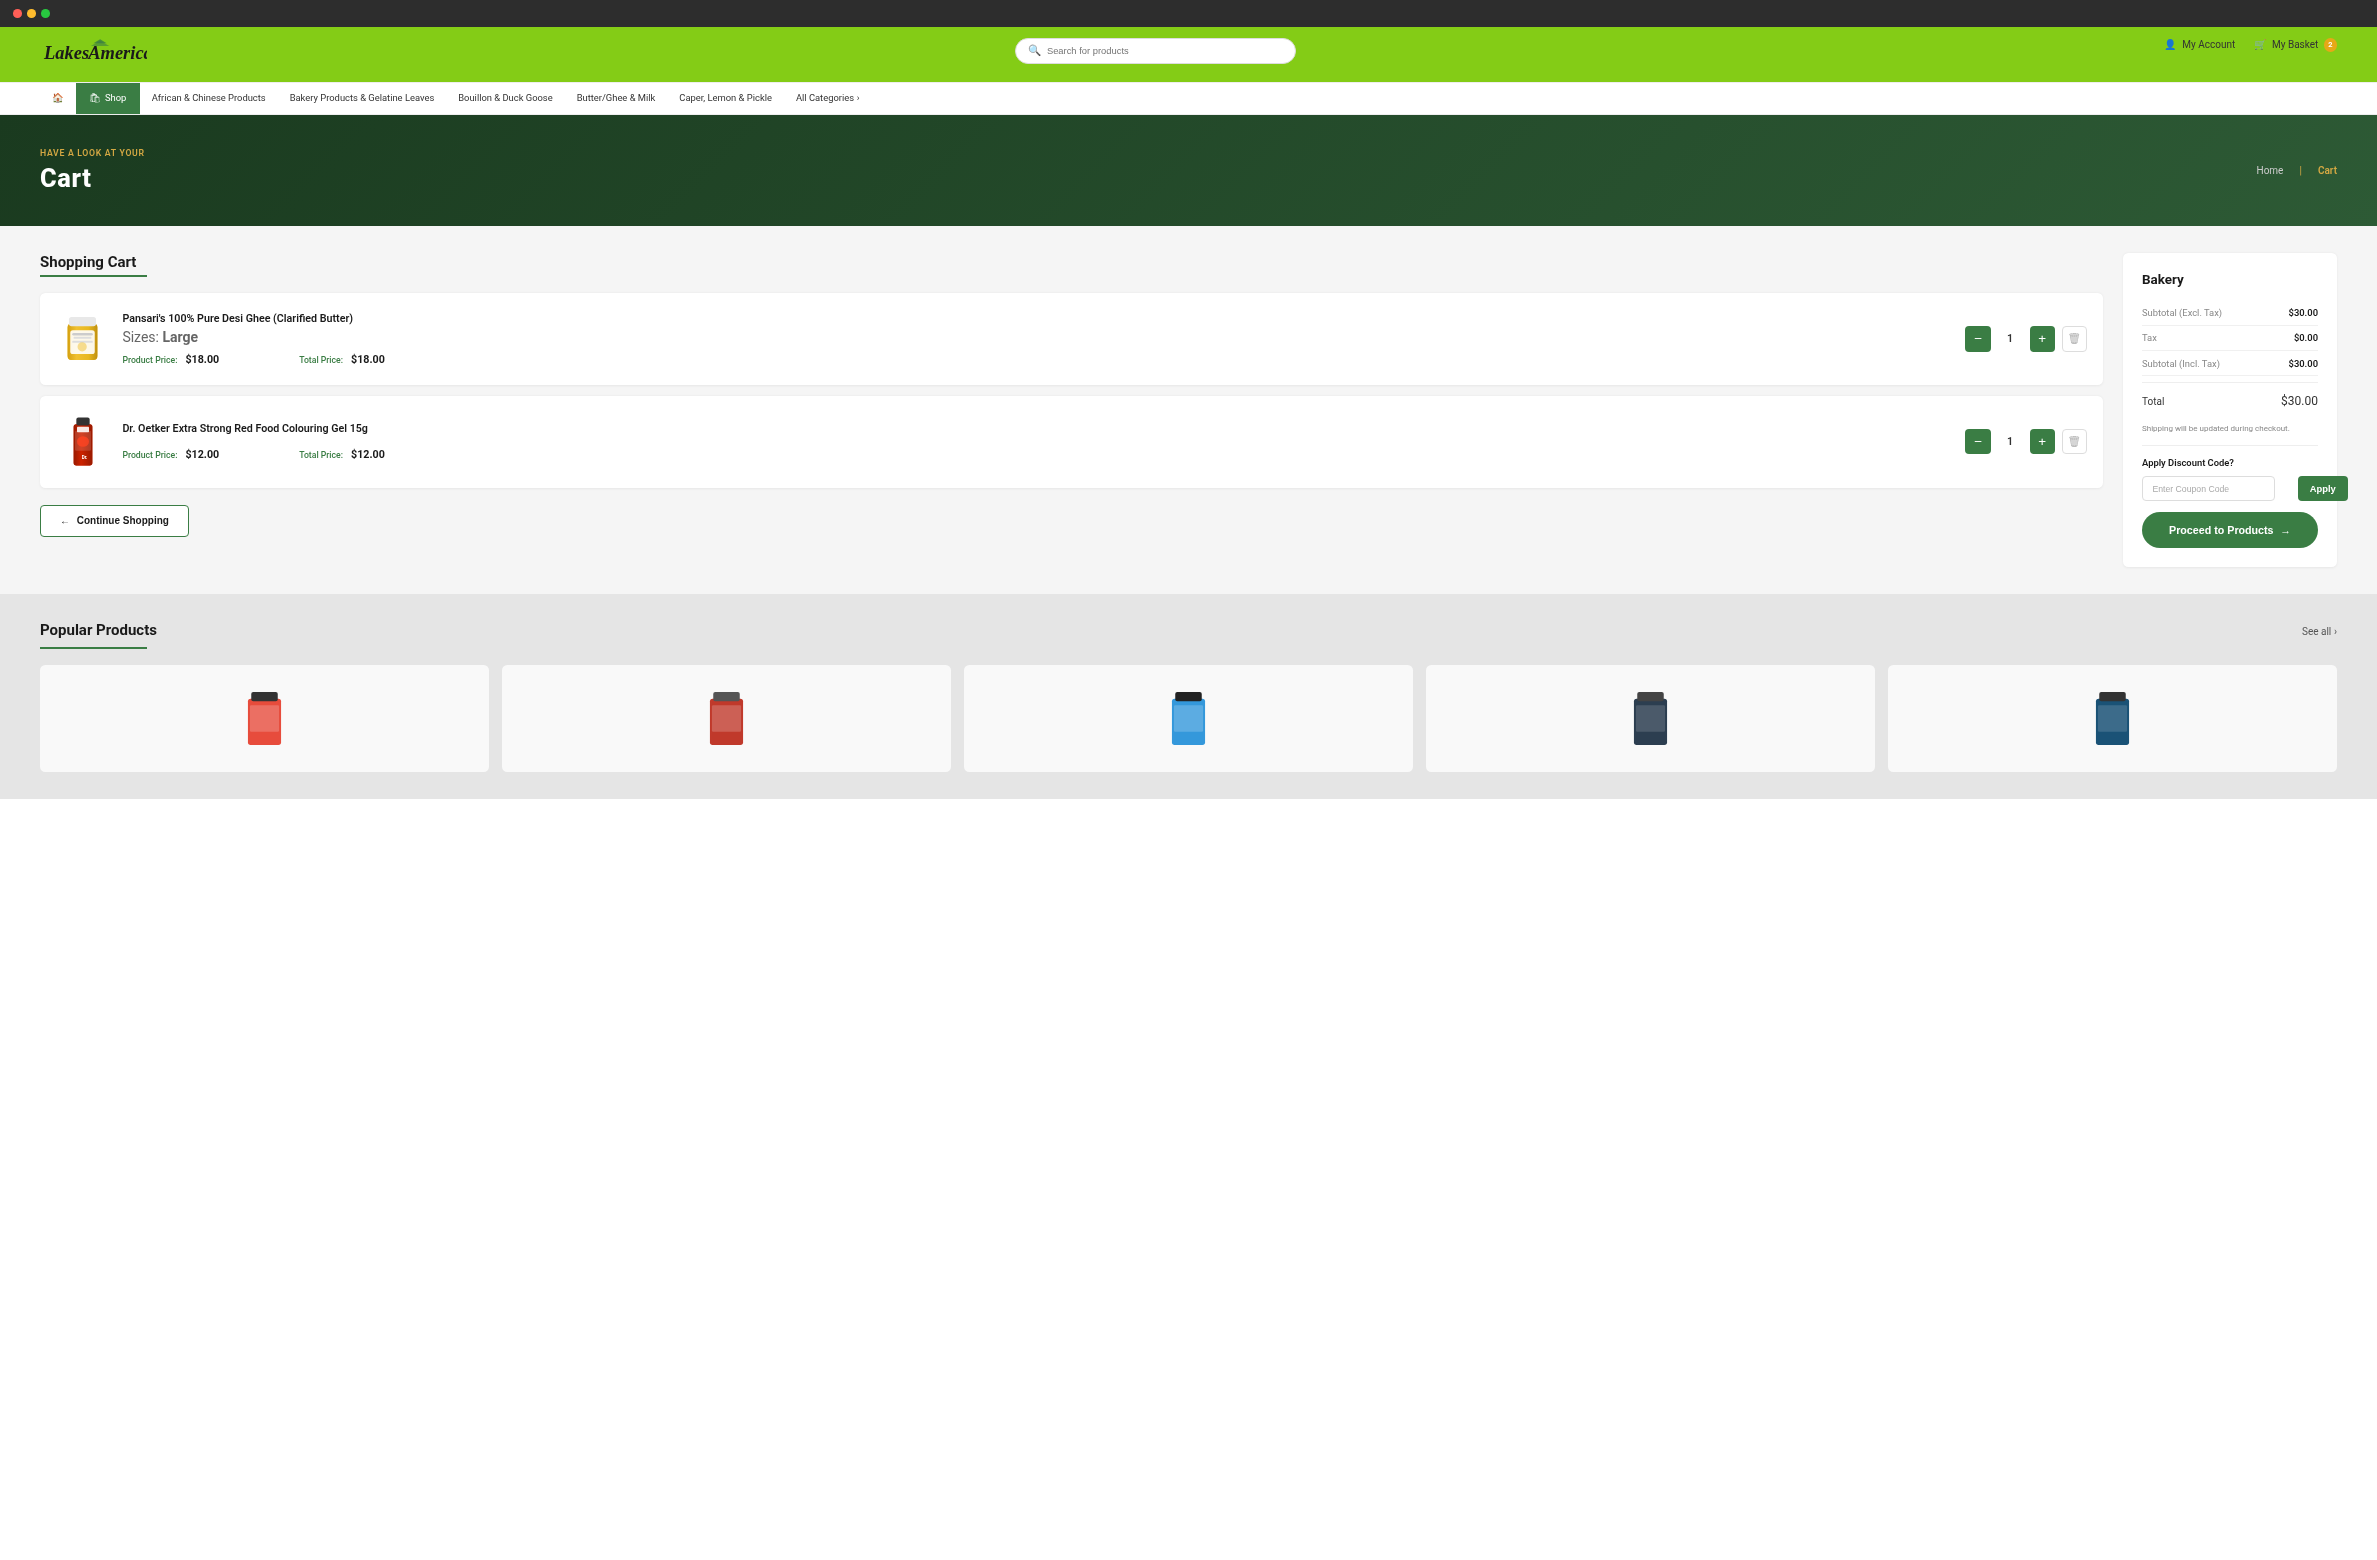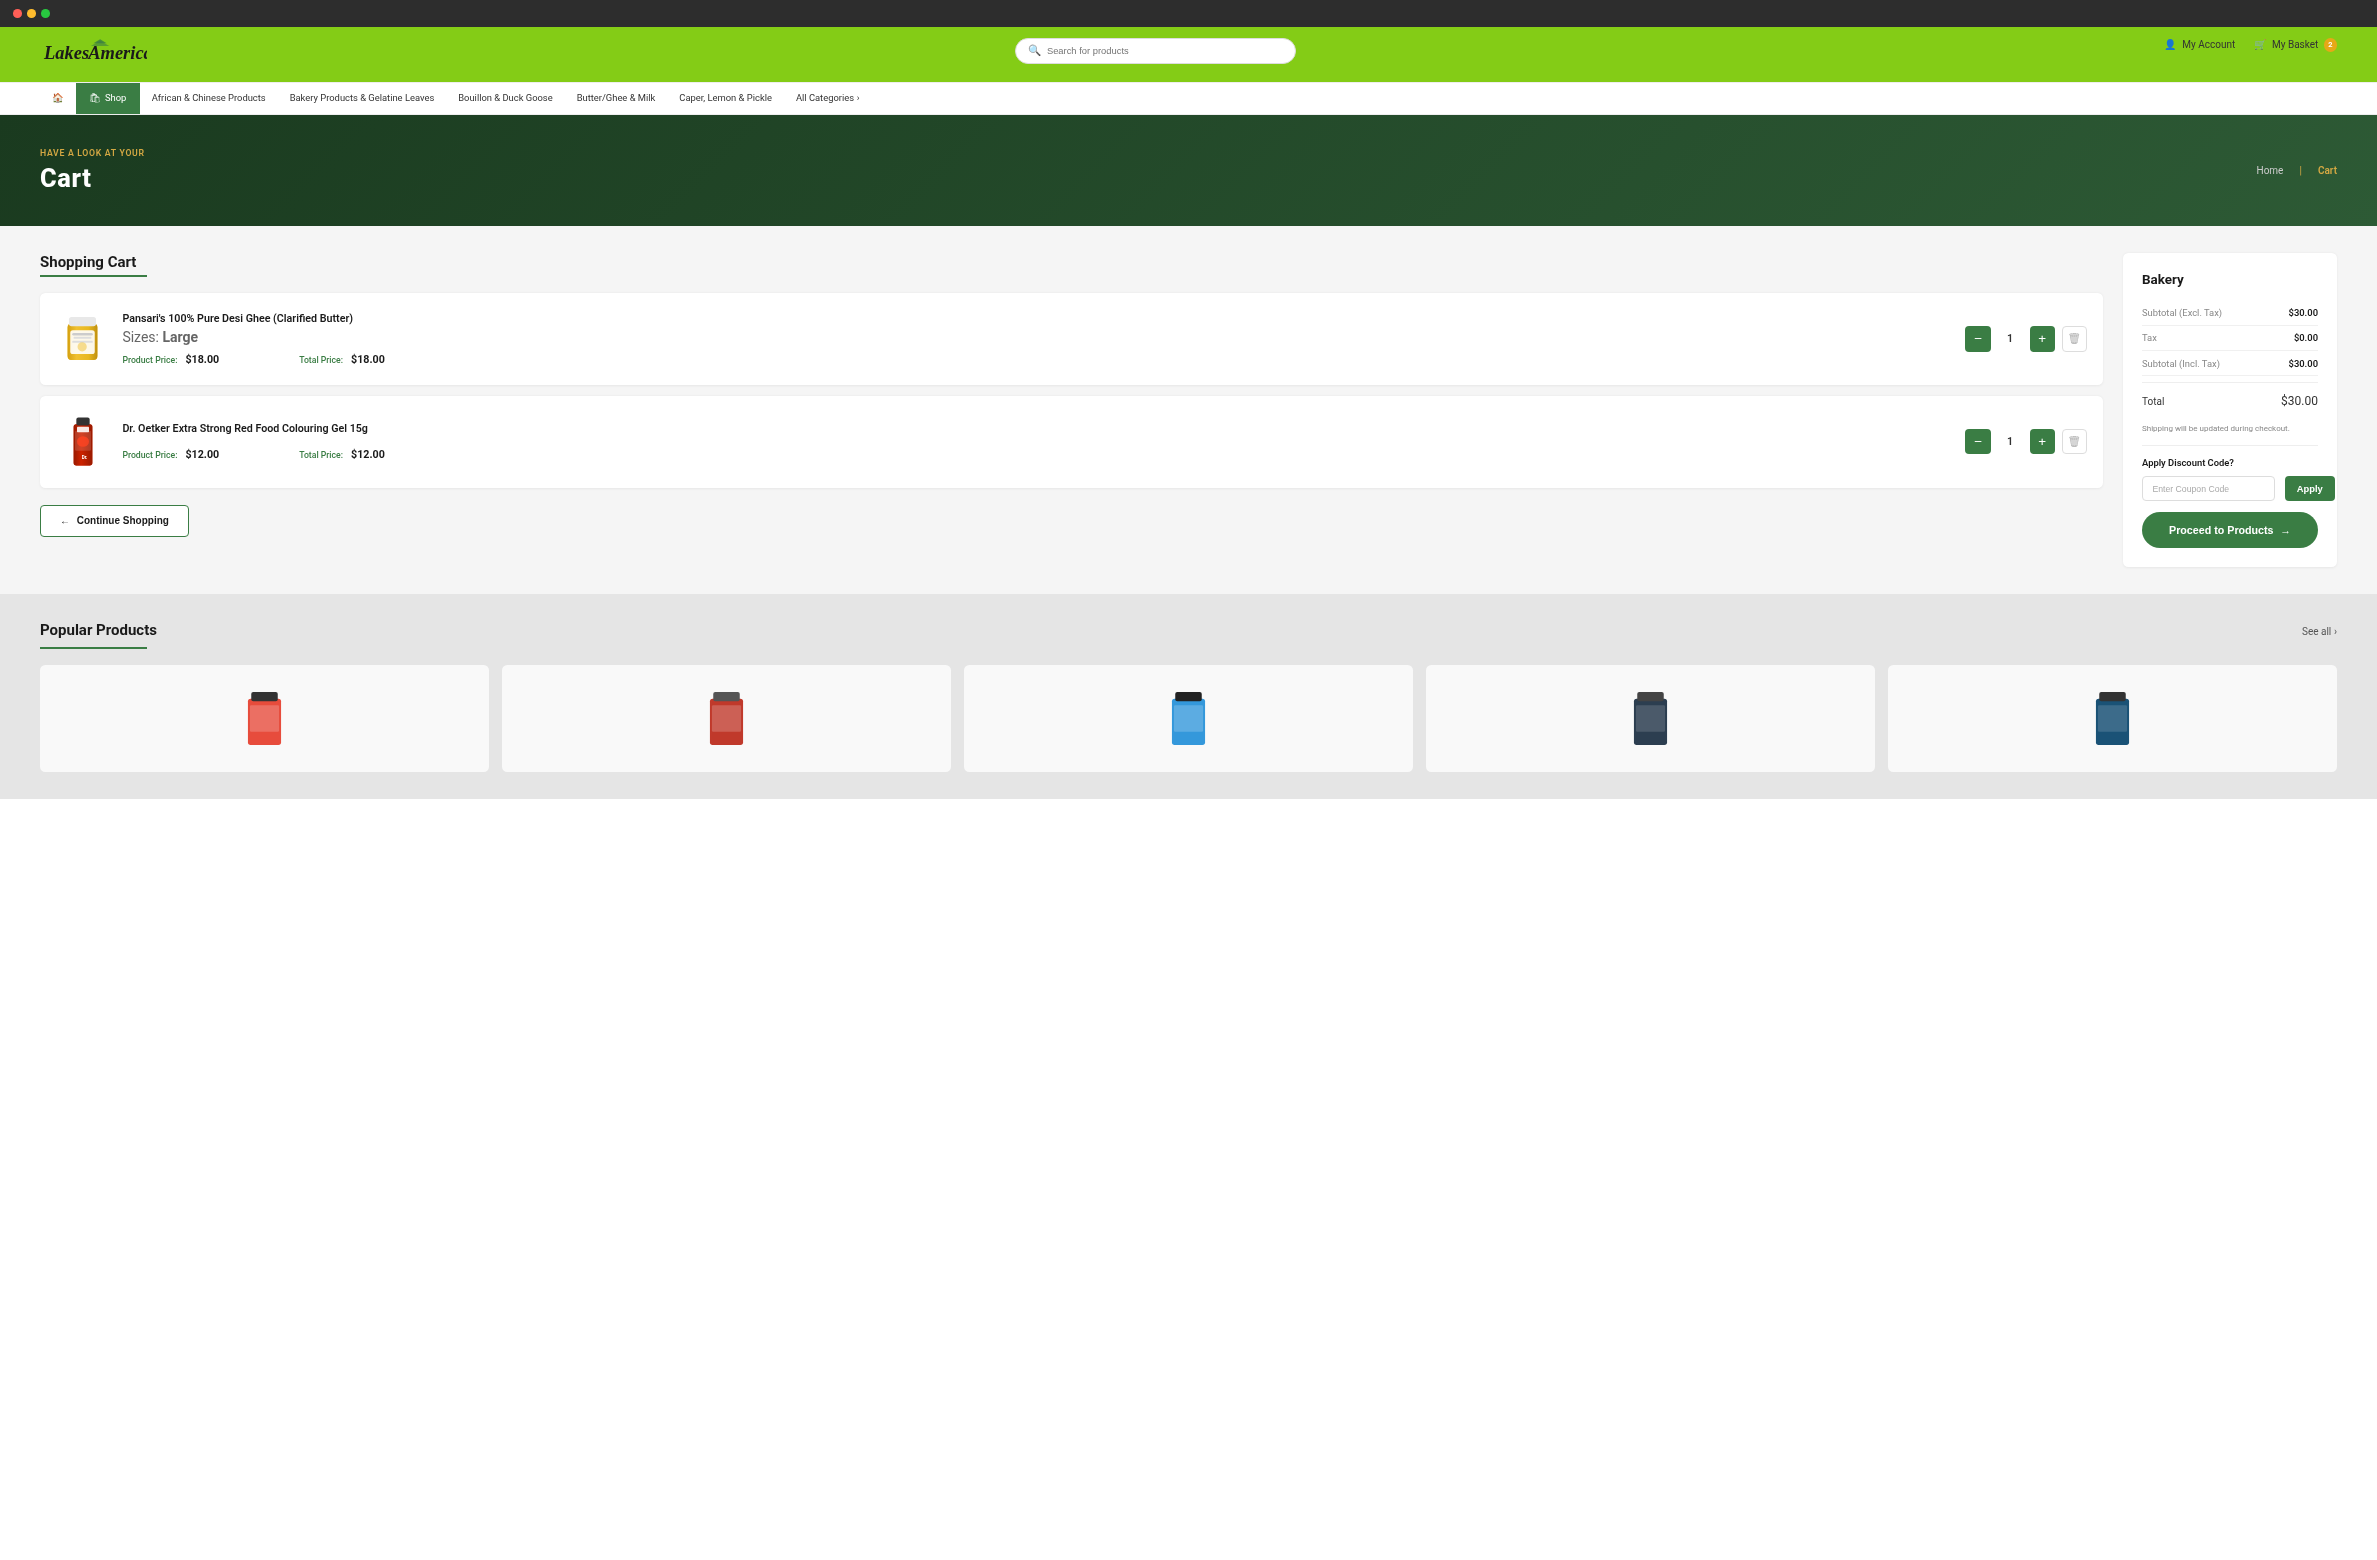--- a/index.html
+++ b/index.html
@@ -310,21 +310,21 @@
       margin: 9.4px 0 12px;
     }
     .discount-label {
       font-size: 9.4px;
       font-weight: 600;
       color: #1a1a1a;
       margin-bottom: 8px;
     }
     .coupon-row {
       display: flex;
-      gap: 10px;
+      gap: 23px;
       margin-bottom: 10.7px;
     }
     .coupon-input {
       flex: 1;
       border: 1px solid #ddd;
       border-radius: 4px;
       padding: 6.7px 9.4px;
       font-size: 8.7px;
       color: #333;
       outline: none;

